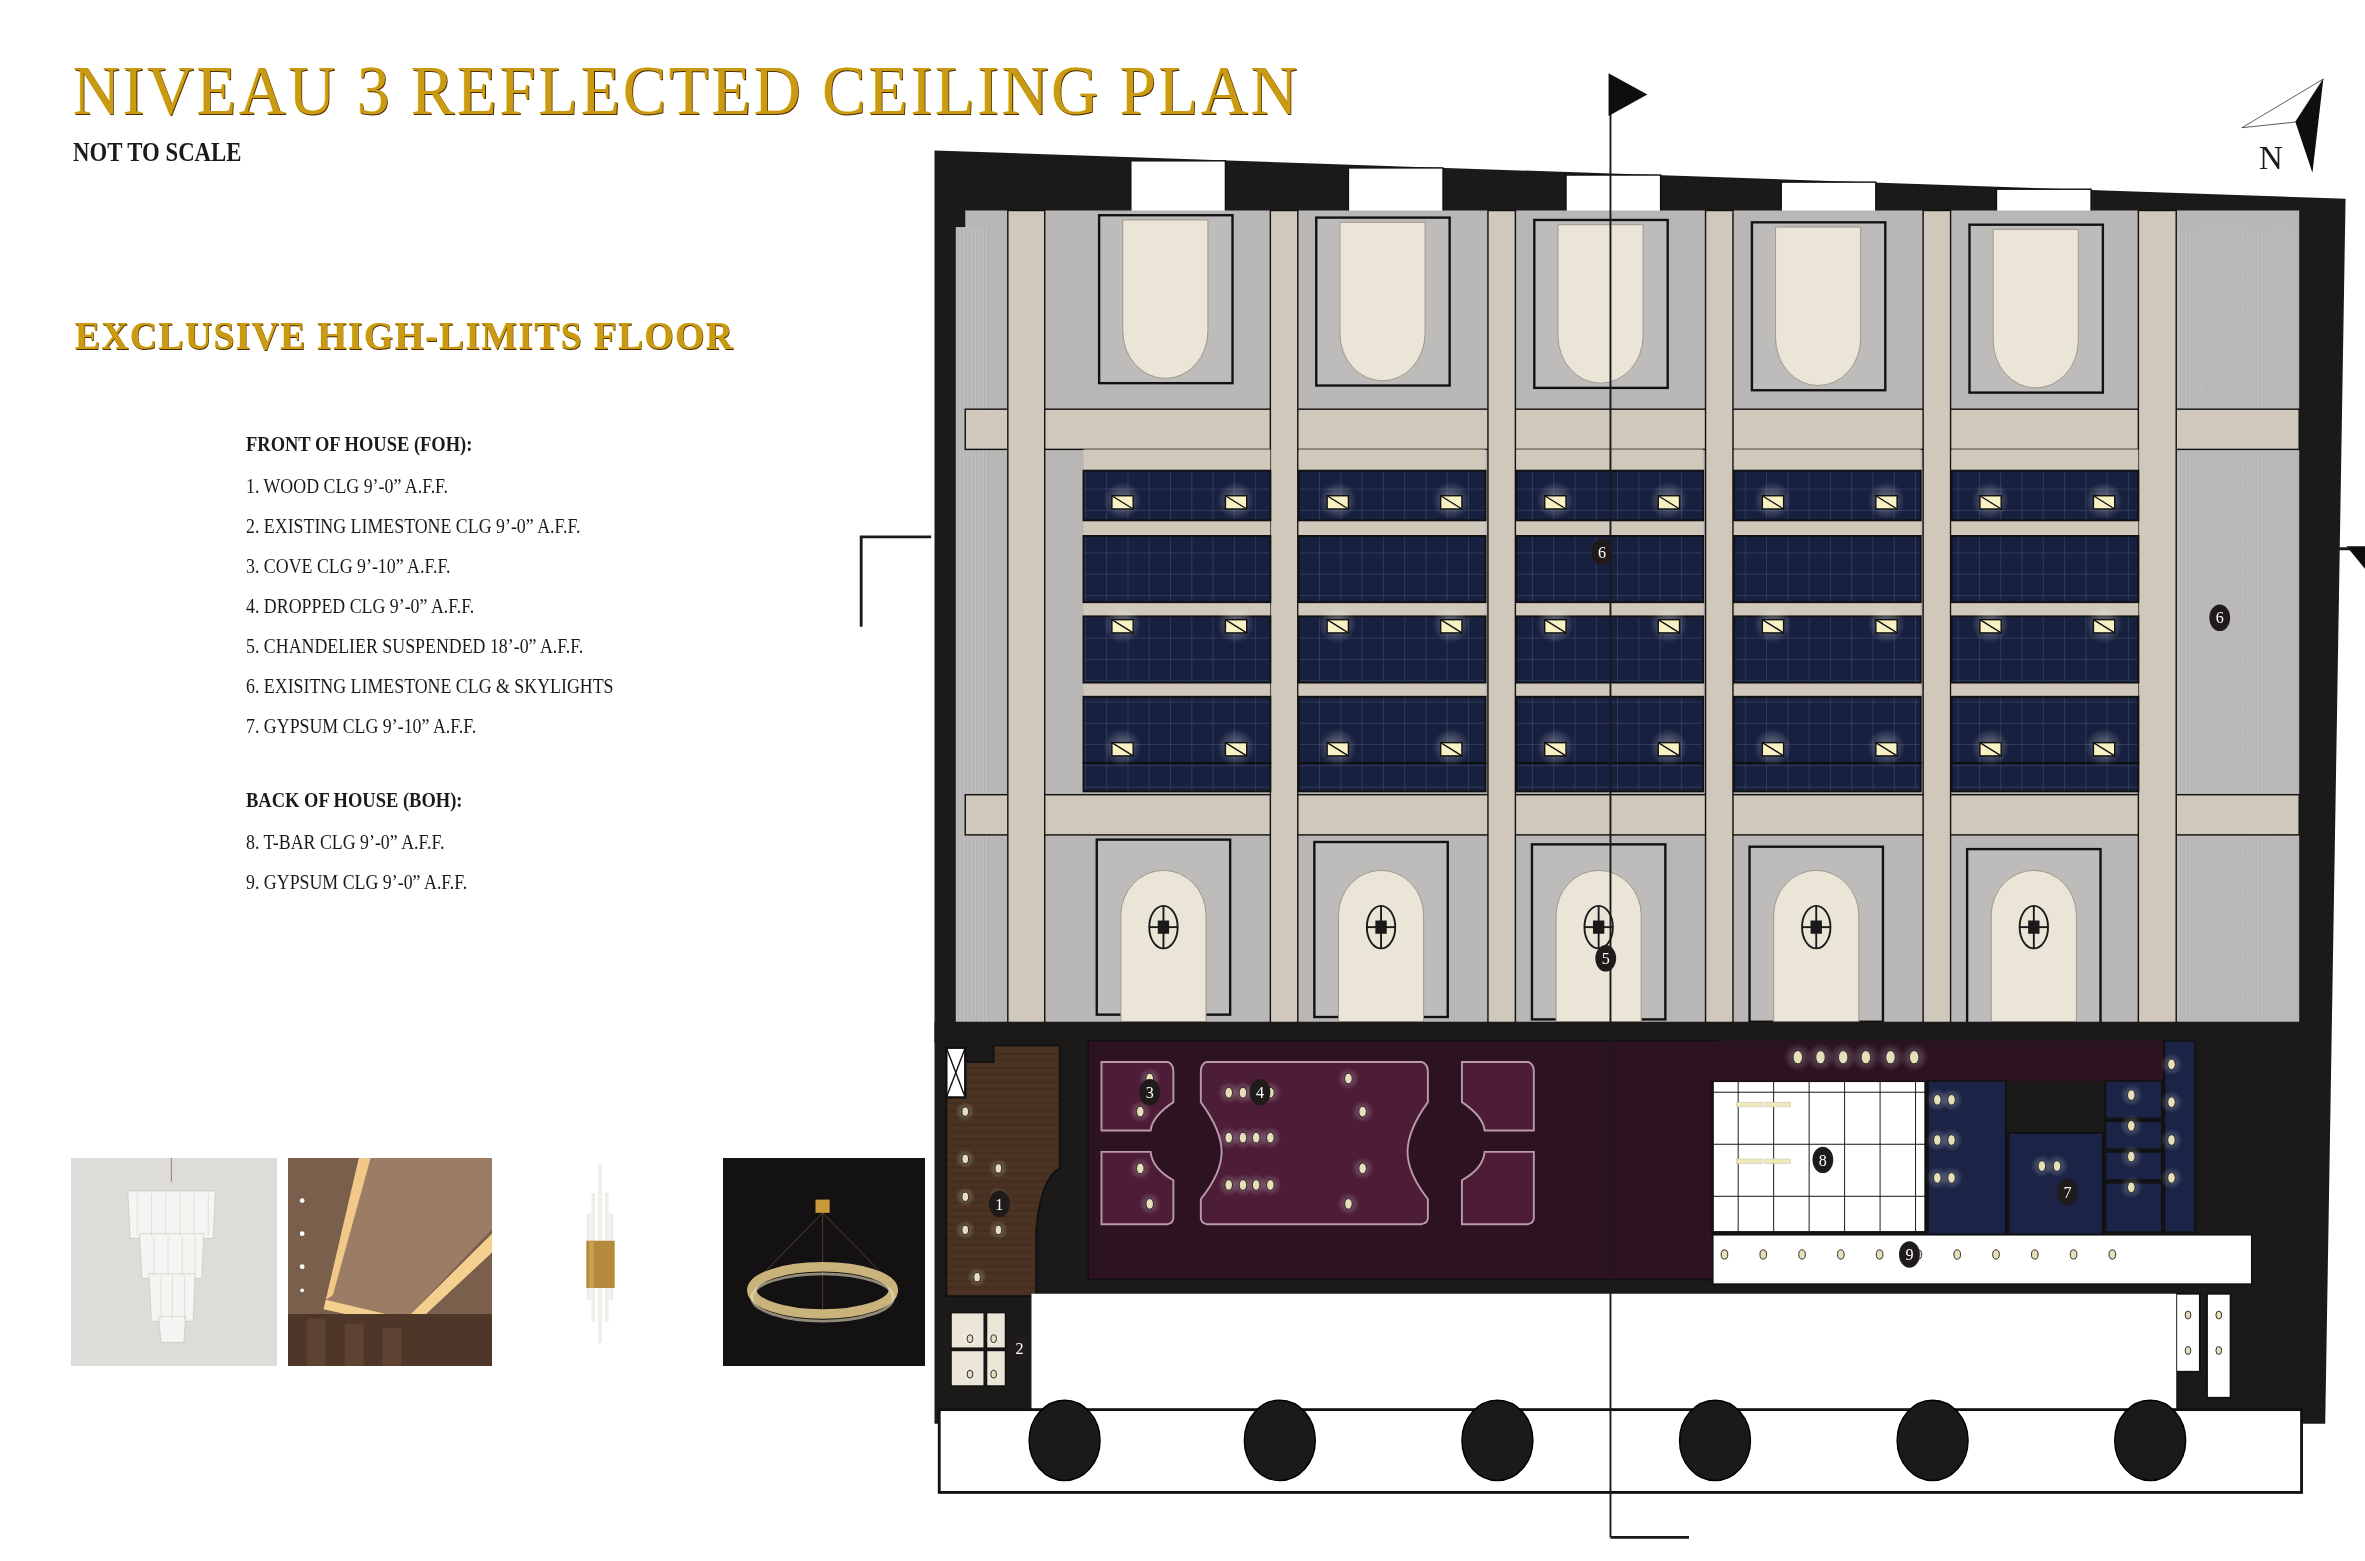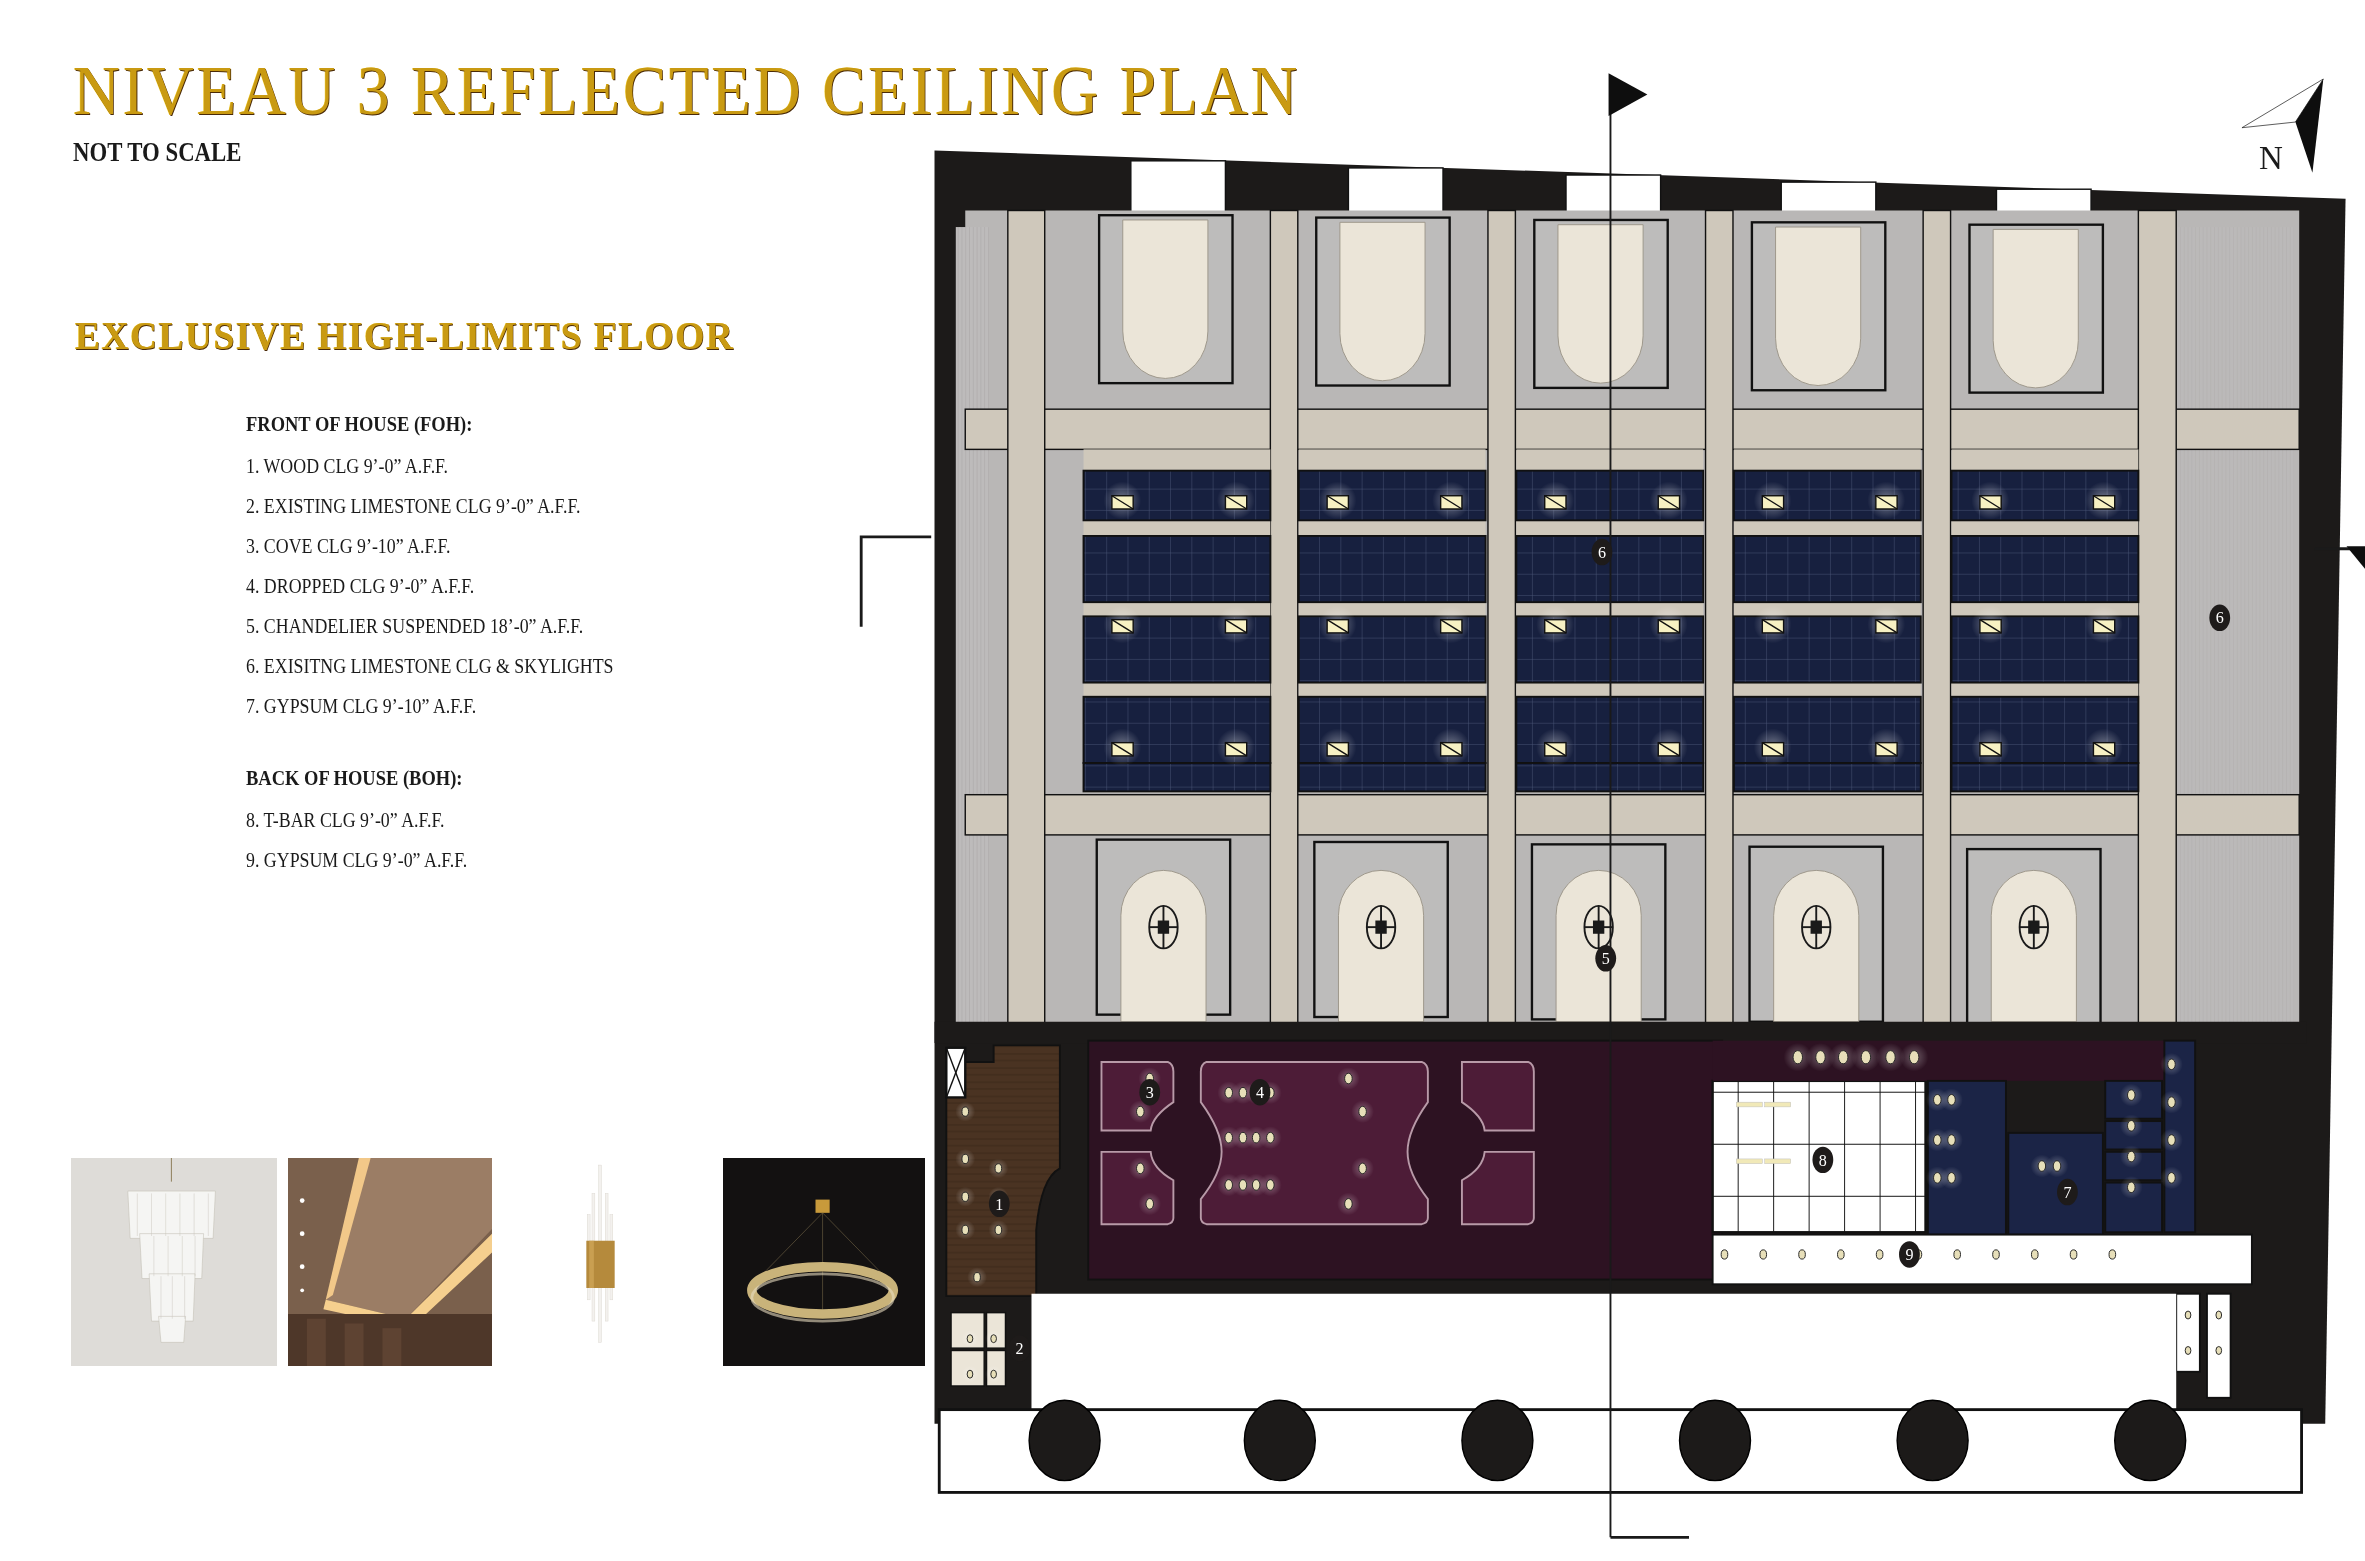--- a/index.html
+++ b/index.html
@@ -7,22 +7,22 @@
          font-family: "Liberation Serif", "DejaVu Serif", serif; }
   .title { position: absolute; left: 73px; top: 56px; font-size: 70px; letter-spacing: 2.8px;
            color: #c99a12; font-weight: normal; margin: 0; line-height: 1;
            text-shadow: 0.9px 1.4px 0 #4a2a08, -0.5px -0.5px 0 #f4d23a; transform: scaleX(0.93); transform-origin: left; }
   .subtitle { position: absolute; left: 73px; top: 137px; font-size: 26.5px; font-weight: bold;
               color: #1a1a1a; margin: 0; transform: scaleX(0.86); transform-origin: left; }
   .section-title { position: absolute; left: 75px; top: 315px; font-size: 41px; letter-spacing: 1.4px;
                    color: #c99a12; margin: 0; line-height: 1;
                    text-shadow: 0.5px 0.9px 0 #4a2a08, -0.5px -0.5px 0 #f4d23a; transform: scaleX(0.92); transform-origin: left; }
   .legend { position: absolute; left: 246px; }
-  .legend.foh { top: 412px; }
-  .legend.boh { top: 766px; }
+  .legend.foh { top: 432px; }
+  .legend.boh { top: 788px; }
   .legend-heading { font-size: 21px; font-weight: bold; color: #1a1a1a; margin: 0 0 19px 0;
                     transform: scaleX(0.88); transform-origin: left; }
   .legend-item { font-size: 20.3px; color: #1a1a1a; margin: 0 0 19px 0; white-space: nowrap;
                  transform: scaleX(0.88); transform-origin: left; line-height: 21px; }
   .photo { position: absolute; top: 1158px; height: 208px; overflow: hidden; }
   .photo svg { display: block; width: 100%; height: 100%; }
   .plan { position: absolute; left: 0; top: 0; width: 2413px; height: 1561px; }
   .compass-n { position: absolute; left: 2259px; top: 140px; font-size: 33px; color: #1a1a1a; }
 </style>
 </head>

